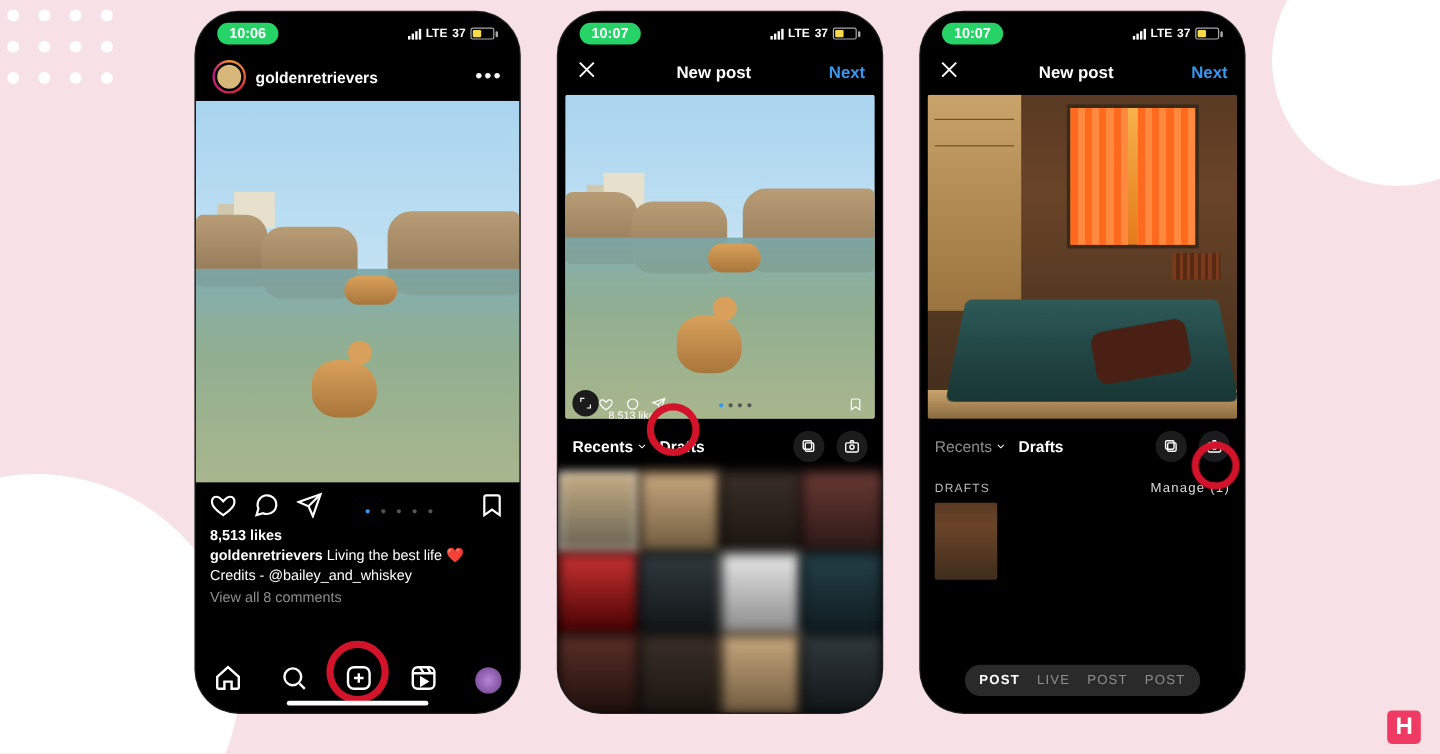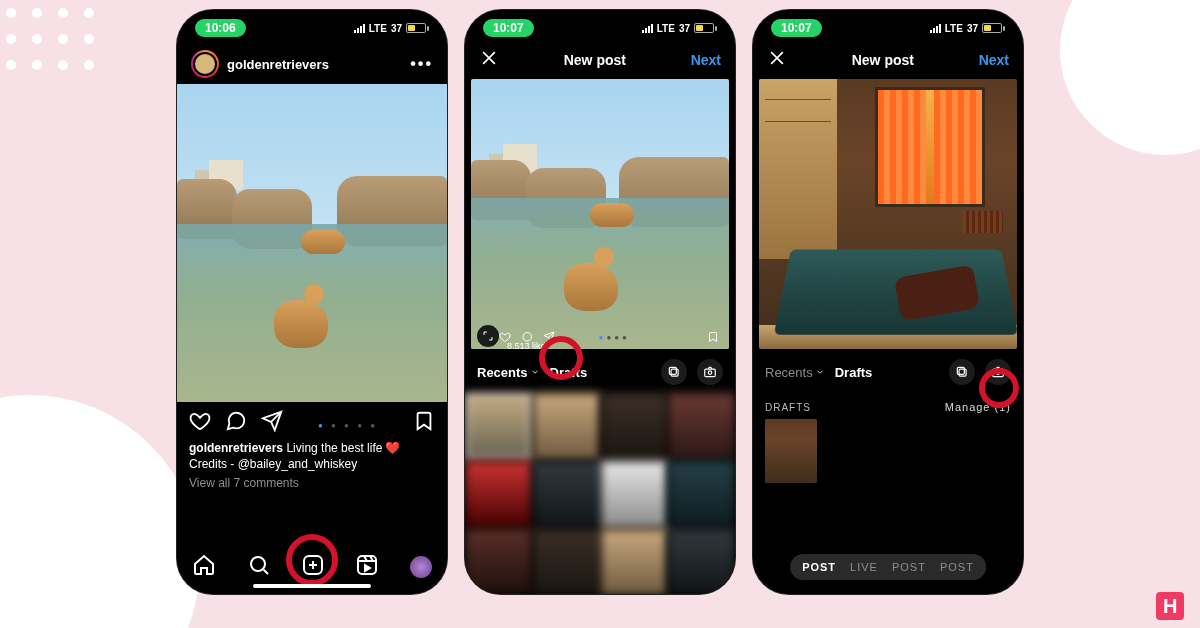--- a/index.html
+++ b/index.html
@@ -8,21 +8,21 @@
     background: #f8e1e6;
     font-family: -apple-system, Helvetica, Arial, sans-serif;
     position: relative; overflow: hidden;
   }
   
   .deco-dots { position: absolute; top: 8px; left: 6px; display: grid; grid-template-columns: repeat(4, 12px); grid-auto-rows: 12px; gap: 14px; }
   .deco-dots span { width: 10px; height: 10px; border-radius: 50%; background: #ffffff; }
   .deco-circle-tl { position: absolute; top: 395px; left: -140px; width: 340px; height: 340px; border-radius: 50%; background: #ffffff; }
   .deco-circle-tr { position: absolute; top: -55px; right: -70px; width: 210px; height: 210px; border-radius: 50%; background: #ffffff; }
 
-  .phones { position: absolute; top: 10px; left: 0; width: 100%; display: flex; justify-content: center; gap: 18px; }
+  .phones { position: absolute; top: 10px; left: 0; width: 100%; display: flex; justify-content: center; gap: 32px; }
   .phone {
     width: 270px; height: 584px; background: #000; border-radius: 36px;
     position: relative; color: #fff; overflow: hidden;
     box-shadow: 0 0 0 1px #222;
   }
   .statusbar {
     display: flex; align-items: center; height: 36px; padding: 0 18px;
     font-size: 11px; font-weight: 600;
   }
   .time-pill { background: #26d367; color: #fff; border-radius: 12px; padding: 2px 10px; font-size: 12px; font-weight: 700; }
@@ -208,25 +208,26 @@
           </svg></span>
       <span><svg class="icon" viewBox="0 0 24 24">
             <path d="M22 2 11 13"></path>
             <path d="M22 2 15 22l-4-9-9-4 20-7z"></path>
           </svg></span>
       <span class="spacer"><span class="dots"><b>●</b> ● ● ● ●</span></span>
       <span><svg class="icon" viewBox="0 0 24 24">
             <path d="M19 21 12 16l-7 5V5a2 2 0 0 1 2-2h10a2 2 0 0 1 2 2z"></path>
           </svg></span>
     </div>
+    <div class="s1-likes">8,513 likes</div>
     <div class="s1-caption">
       <span class="u">goldenretrievers</span><span> Living the best life </span><span class="heart">❤️</span><br>
       <span>Credits - @bailey_and_whiskey</span>
     </div>
-    <div class="s1-comments">View all 7 comments</div>
+    <div class="s1-comments">View all 8 comments</div>
 
     <div class="tabbar">
       <span><svg class="icon big" viewBox="0 0 24 24" fill="#fff" stroke="none">
             <path d="M3 11 12 3l9 8v9a1 1 0 0 1-1 1h-5v-6h-6v6H4a1 1 0 0 1-1-1z"></path>
           </svg></span>
       <span><svg class="icon big" viewBox="0 0 24 24">
             <circle cx="11" cy="11" r="7"></circle>
             <path d="m21 21-4.3-4.3"></path>
           </svg></span>
       <span><svg class="icon big" viewBox="0 0 24 24">

